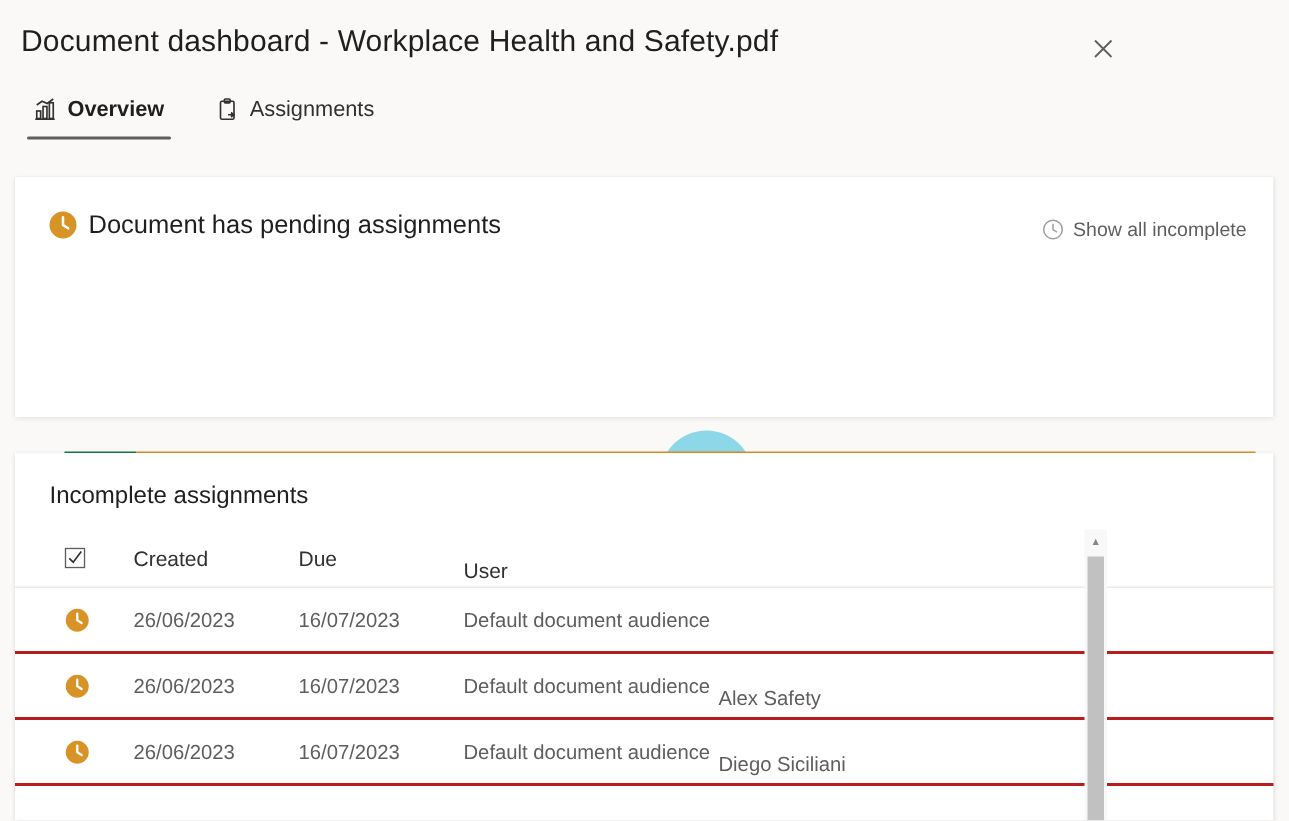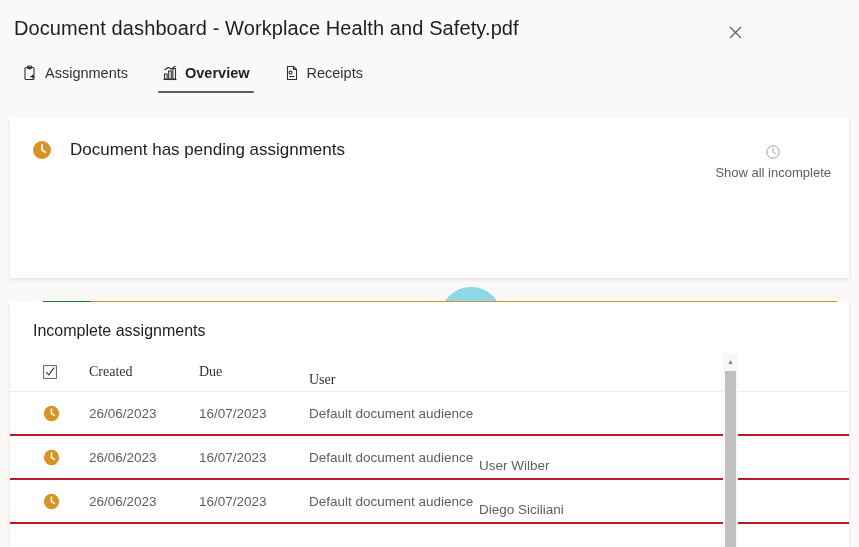--- a/index.html
+++ b/index.html
@@ -49,26 +49,26 @@
 
   
   .card {
     position: absolute; background: #ffffff;
     box-shadow: 0 1.6px 3.6px rgba(0,0,0,0.10), 0 0.3px 0.9px rgba(0,0,0,0.07);
     z-index: 1;
   }
   #card-status { left: 10px; top: 118px; width: 839px; height: 160px; }
   #card-incomplete { left: 10px; top: 302px; width: 839px; height: 245px; }
 
-  .status-hdr { position: absolute; left: 22px; top: 22px; display: flex; align-items: center; gap: 18px; }
+  .status-hdr { position: absolute; left: 22px; top: 22px; display: flex; align-items: center; gap: 7px; }
   .status-hdr-text { font-size: 17px; color: #201f1e; }
   .show-all {
     position: absolute; right: 18px; top: 27px;
     display: flex; align-items: center; gap: 6px;
-    font-size: 13px; color: #605e5c; cursor: pointer; white-space: nowrap; flex-direction: column;
+    font-size: 13px; color: #605e5c; cursor: pointer; white-space: nowrap;
   }
 
   
   .progress { position: absolute; left: 33px; top: 183px; width: 794px; height: 7px; display: flex; }
   .progress .seg-green { background: #107c41; }
   .progress .seg-amber { background: #d89327; }
 
   
   .tiles { position: absolute; left: 33px; top: 196px; width: 794px; display: flex; gap: 6px; }
   .tile { flex: 1; height: 64px; position: relative; padding: 13px 14px 0 12px; }
@@ -88,21 +88,21 @@
   .tile-overdue .tile-title { color: #8d2027; }
   .tile-overdue .tile-sub { color: #9b2b32; }
 
   
   .section-title { position: absolute; left: 23px; top: 20px; font-size: 16px; color: #201f1e; }
 
   .tbl { position: absolute; left: 0; top: 50px; width: 839px; }
   .tbl-head {
     display: flex; align-items: center; height: 40px;
     padding-left: 33px; border-bottom: 1px solid #edebe9;
-    font-size: 14px; color: #323130; font-family: Liberation Serif, serif;
+    font-size: 14px; color: #323130;
   }
   .tbl-row {
     display: flex; align-items: center; height: 44px;
     padding-left: 33px; border-bottom: 2px solid #b91c1c;
     font-size: 13.5px; color: #605e5c;
   }
   .c-icon { width: 46px; display: flex; align-items: center; }
   .c-created { width: 110px; }
   .c-due { width: 110px; }
   .c-audience { width: 170px; }
@@ -130,52 +130,41 @@
 <div id="root">
 
   <div class="hdr-title">Document dashboard - Workplace Health and Safety.pdf</div>
   <div class="close-btn">
     <svg width="13" height="13" viewBox="0 0 13 13">
       <path d="M1 1 L12 12 M12 1 L1 12" stroke="#605e5c" stroke-width="1.2" fill="none"></path>
     </svg>
   </div>
 
   <div class="tabs">
-    <div class="tab">
-      <span class="ticon">
-        <svg width="16" height="16" viewBox="0 0 16 16" fill="none" stroke="#323130" stroke-width="1.1">
-          <rect x="3" y="2.5" width="9" height="12" rx="1"></rect>
-          <rect x="5.6" y="1" width="3.8" height="2.6" rx="0.6"></rect>
-          <path d="M8 11.5 H11.5 M10 10 L11.8 11.5 L10 13"></path>
-        </svg>
-      </span>
-      <span>Assignments</span>
-    </div>
     <div class="tab active">
       <span class="ticon">
         <svg width="16" height="16" viewBox="0 0 16 16" fill="none" stroke="#323130" stroke-width="1.1">
           <path d="M1.5 14.5 H14.5"></path>
           <rect x="2.5" y="9" width="2.6" height="5"></rect>
           <rect x="6.7" y="6" width="2.6" height="8"></rect>
           <rect x="10.9" y="3.5" width="2.6" height="10.5"></rect>
           <path d="M2.5 5 L6 2.5 L9.5 4 L13.5 1"></path>
         </svg>
       </span>
       <span>Overview</span>
     </div>
     <div class="tab">
       <span class="ticon">
         <svg width="16" height="16" viewBox="0 0 16 16" fill="none" stroke="#323130" stroke-width="1.1">
-          <path d="M3.5 1.5 H9.5 L12.5 4.5 V14.5 H3.5 Z"></path>
-          <path d="M9.5 1.5 V4.5 H12.5"></path>
-          <circle cx="6.6" cy="7.6" r="1.5"></circle>
-          <path d="M5.3 11.5 H10.5"></path>
+          <rect x="3" y="2.5" width="9" height="12" rx="1"></rect>
+          <rect x="5.6" y="1" width="3.8" height="2.6" rx="0.6"></rect>
+          <path d="M8 11.5 H11.5 M10 10 L11.8 11.5 L10 13"></path>
         </svg>
       </span>
-      <span>Receipts</span>
+      <span>Assignments</span>
     </div>
   </div>
 
   <div class="blue-arc"></div>
 
   <div class="card" id="card-status">
 
     <div class="status-hdr">
       <svg width="20" height="20" viewBox="0 0 20 20">
         <circle cx="10" cy="10" r="9" fill="#d89327"></circle>
@@ -257,21 +246,21 @@
       <div class="tbl-row">
         <div class="c-icon">
           <svg width="17" height="17" viewBox="0 0 20 20">
             <circle cx="10" cy="10" r="9" fill="#d89327"></circle>
             <path d="M10 4.8 V10 L13.4 12.2" stroke="#ffffff" stroke-width="1.8" fill="none" stroke-linecap="round"></path>
           </svg>
         </div>
         <div class="c-created">26/06/2023</div>
         <div class="c-due">16/07/2023</div>
         <div class="c-audience">Default document audience</div>
-        <div class="c-user">User Wilber</div>
+        <div class="c-user">Alex Safety</div>
       </div>
 
       <div class="tbl-row">
         <div class="c-icon">
           <svg width="17" height="17" viewBox="0 0 20 20">
             <circle cx="10" cy="10" r="9" fill="#d89327"></circle>
             <path d="M10 4.8 V10 L13.4 12.2" stroke="#ffffff" stroke-width="1.8" fill="none" stroke-linecap="round"></path>
           </svg>
         </div>
         <div class="c-created">26/06/2023</div>

